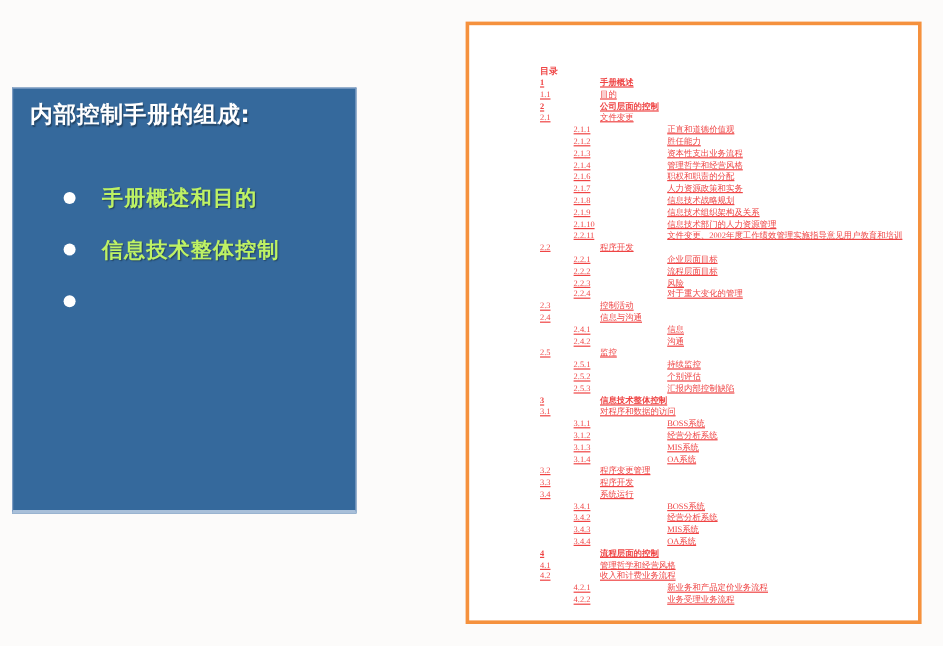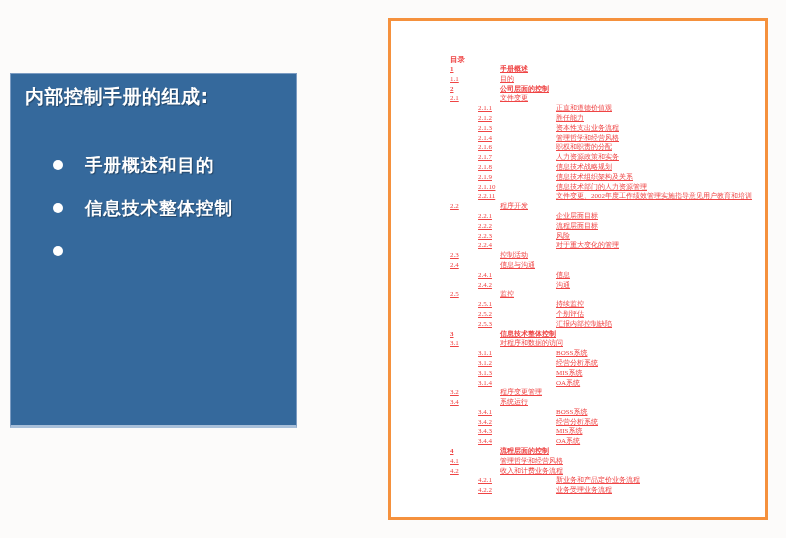--- a/index.html
+++ b/index.html
@@ -19,21 +19,21 @@
   .panel-title{
     color:#ffffff;font-weight:bold;font-size:19px;line-height:28px;
     letter-spacing:0.5px;
     text-shadow:1px 1px 1px rgba(0,0,0,0.35);
   }
   .bullet-list{
     list-style:none;margin:33px 0 0 0;padding:0;
   }
   .bullet-list li{
     height:43px;display:flex;align-items:center;
-    color:#ffffff;font-weight:bold;font-size:17.5px;
+    color:#bef264;font-weight:bold;font-size:17.5px;
     letter-spacing:1px;
     text-shadow:1px 1px 1px rgba(0,0,0,0.35);
   }
   .bullet-dot{
     width:10px;height:10px;border-radius:50%;background:#ffffff;
     flex:none;margin:0 22px 0 28px;
   }
   
   .doc{
     position:absolute;left:388px;top:18px;width:380px;height:502px;
@@ -219,20 +219,24 @@
           </div>
           <div class="toc-row lvl3">
             <span class="toc-num">3.1.4</span>
             <span class="toc-title">OA系统</span>
           </div>
           <div class="toc-row lvl2">
             <span class="toc-num">3.2</span>
             <span class="toc-title">程序变更管理</span>
           </div>
           <div class="toc-row lvl2">
+            <span class="toc-num">3.3</span>
+            <span class="toc-title">程序开发</span>
+          </div>
+          <div class="toc-row lvl2">
             <span class="toc-num">3.4</span>
             <span class="toc-title">系统运行</span>
           </div>
           <div class="toc-row lvl3">
             <span class="toc-num">3.4.1</span>
             <span class="toc-title">BOSS系统</span>
           </div>
           <div class="toc-row lvl3">
             <span class="toc-num">3.4.2</span>
             <span class="toc-title">经营分析系统</span>

